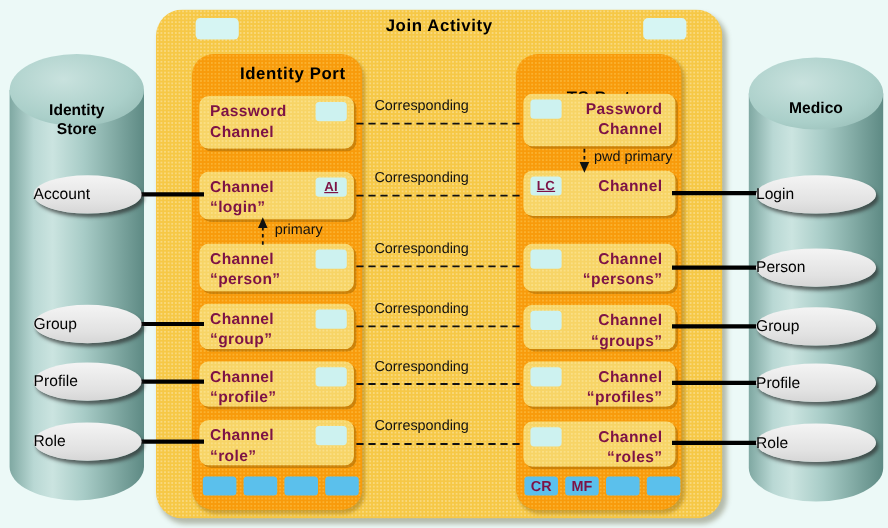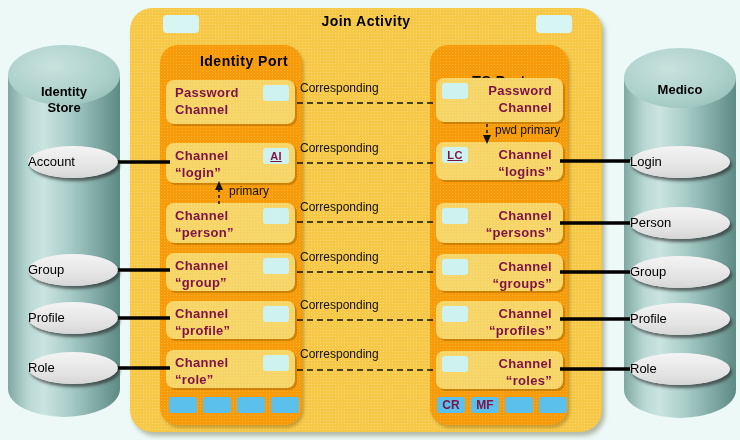--- a/index.html
+++ b/index.html
@@ -64,21 +64,21 @@
   .footer-row{position:absolute;top:397px;display:flex;gap:6px;z-index:3;}
   .footer-row.identity{left:169px;}
   .footer-row.ts{left:437px;}
   .footer-square{
     width:28px;height:16px;border-radius:3px;background:#5BC0EC;
     font-size:12px;font-weight:bold;color:#7D1246;text-align:center;line-height:16px;
   }
 
   
   .corr-label{
-    position:absolute;left:300px;width:120px;font-size:12px;color:#111;z-index:4;
+    position:absolute;left:312px;width:120px;font-size:12px;color:#111;z-index:4;
   }
   .anno-label{position:absolute;font-size:12px;color:#111;z-index:6;}
 
   
   .cyl-body{
     position:absolute;width:112px;
     background:linear-gradient(90deg,#7FA8A2 0%,#B9D8D4 18%,#CBE4E0 32%,#A8CCC7 55%,#87AFA9 75%,#5E8A84 100%);
     border-radius:0 0 56px 56px / 0 0 28px 28px;z-index:1;
   }
   .cyl-top{
@@ -159,21 +159,20 @@
   <div class="port ts"></div>
   <div class="port-title ts">TS Port</div>
 
   <div class="channel ts-side" style="top:78px;height:44px;">
     <div>Password</div>
     <div>Channel</div>
     <span class="badge tl"></span>
   </div>
   <div class="channel ts-side" style="top:142px;height:38px;">
     <div>Channel</div>
-    <div>“logins”</div>
     <span class="badge tl">LC</span>
   </div>
   <div class="channel ts-side" style="top:203px;height:40px;">
     <div>Channel</div>
     <div>“persons”</div>
     <span class="badge tl"></span>
   </div>
   <div class="channel ts-side" style="top:254px;height:37px;">
     <div>Channel</div>
     <div>“groups”</div>

